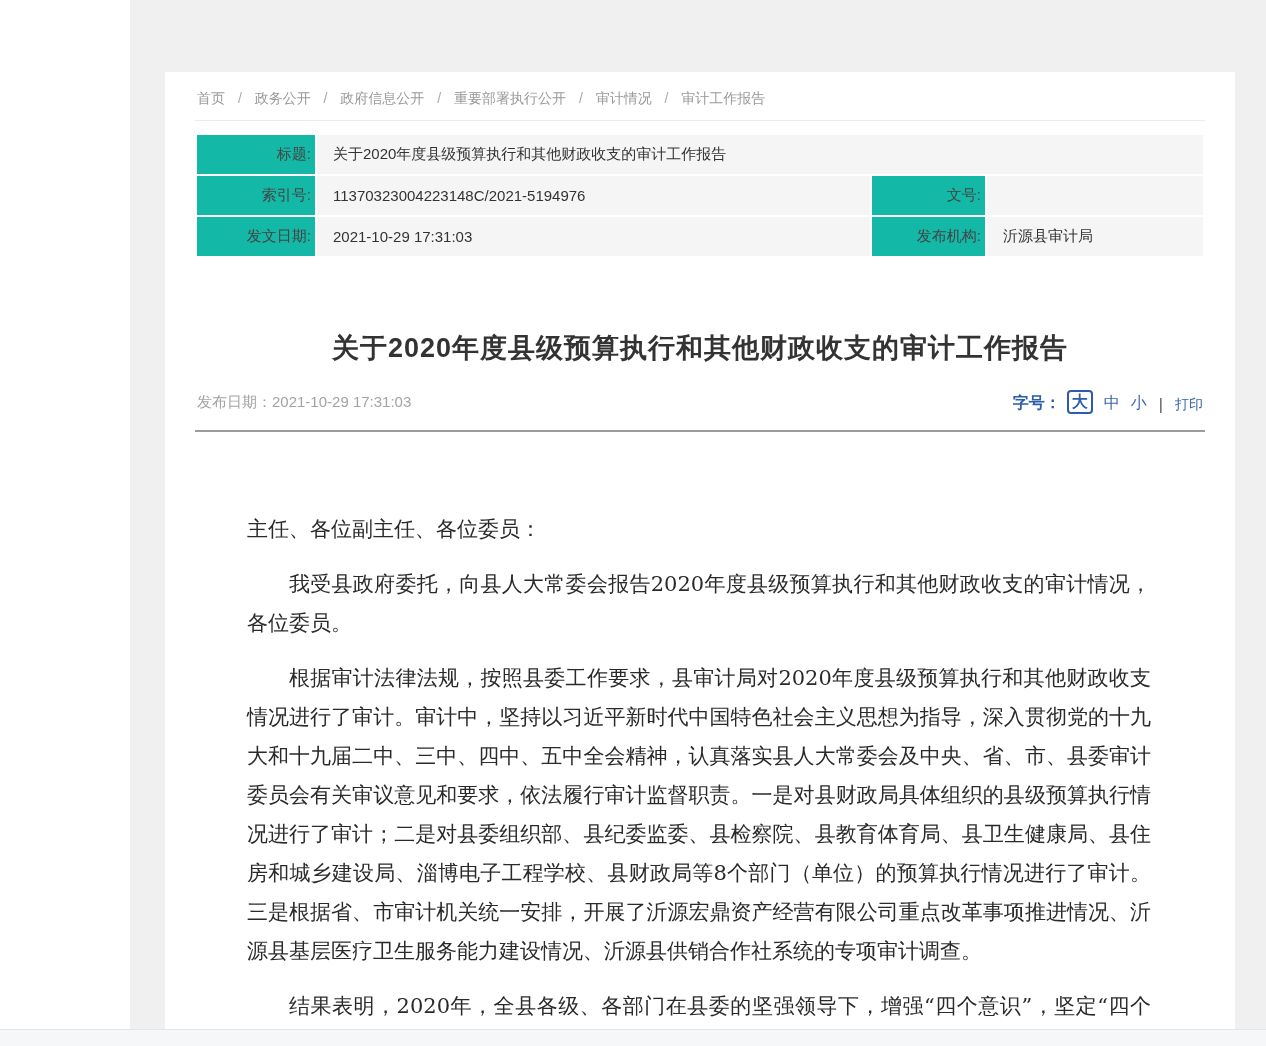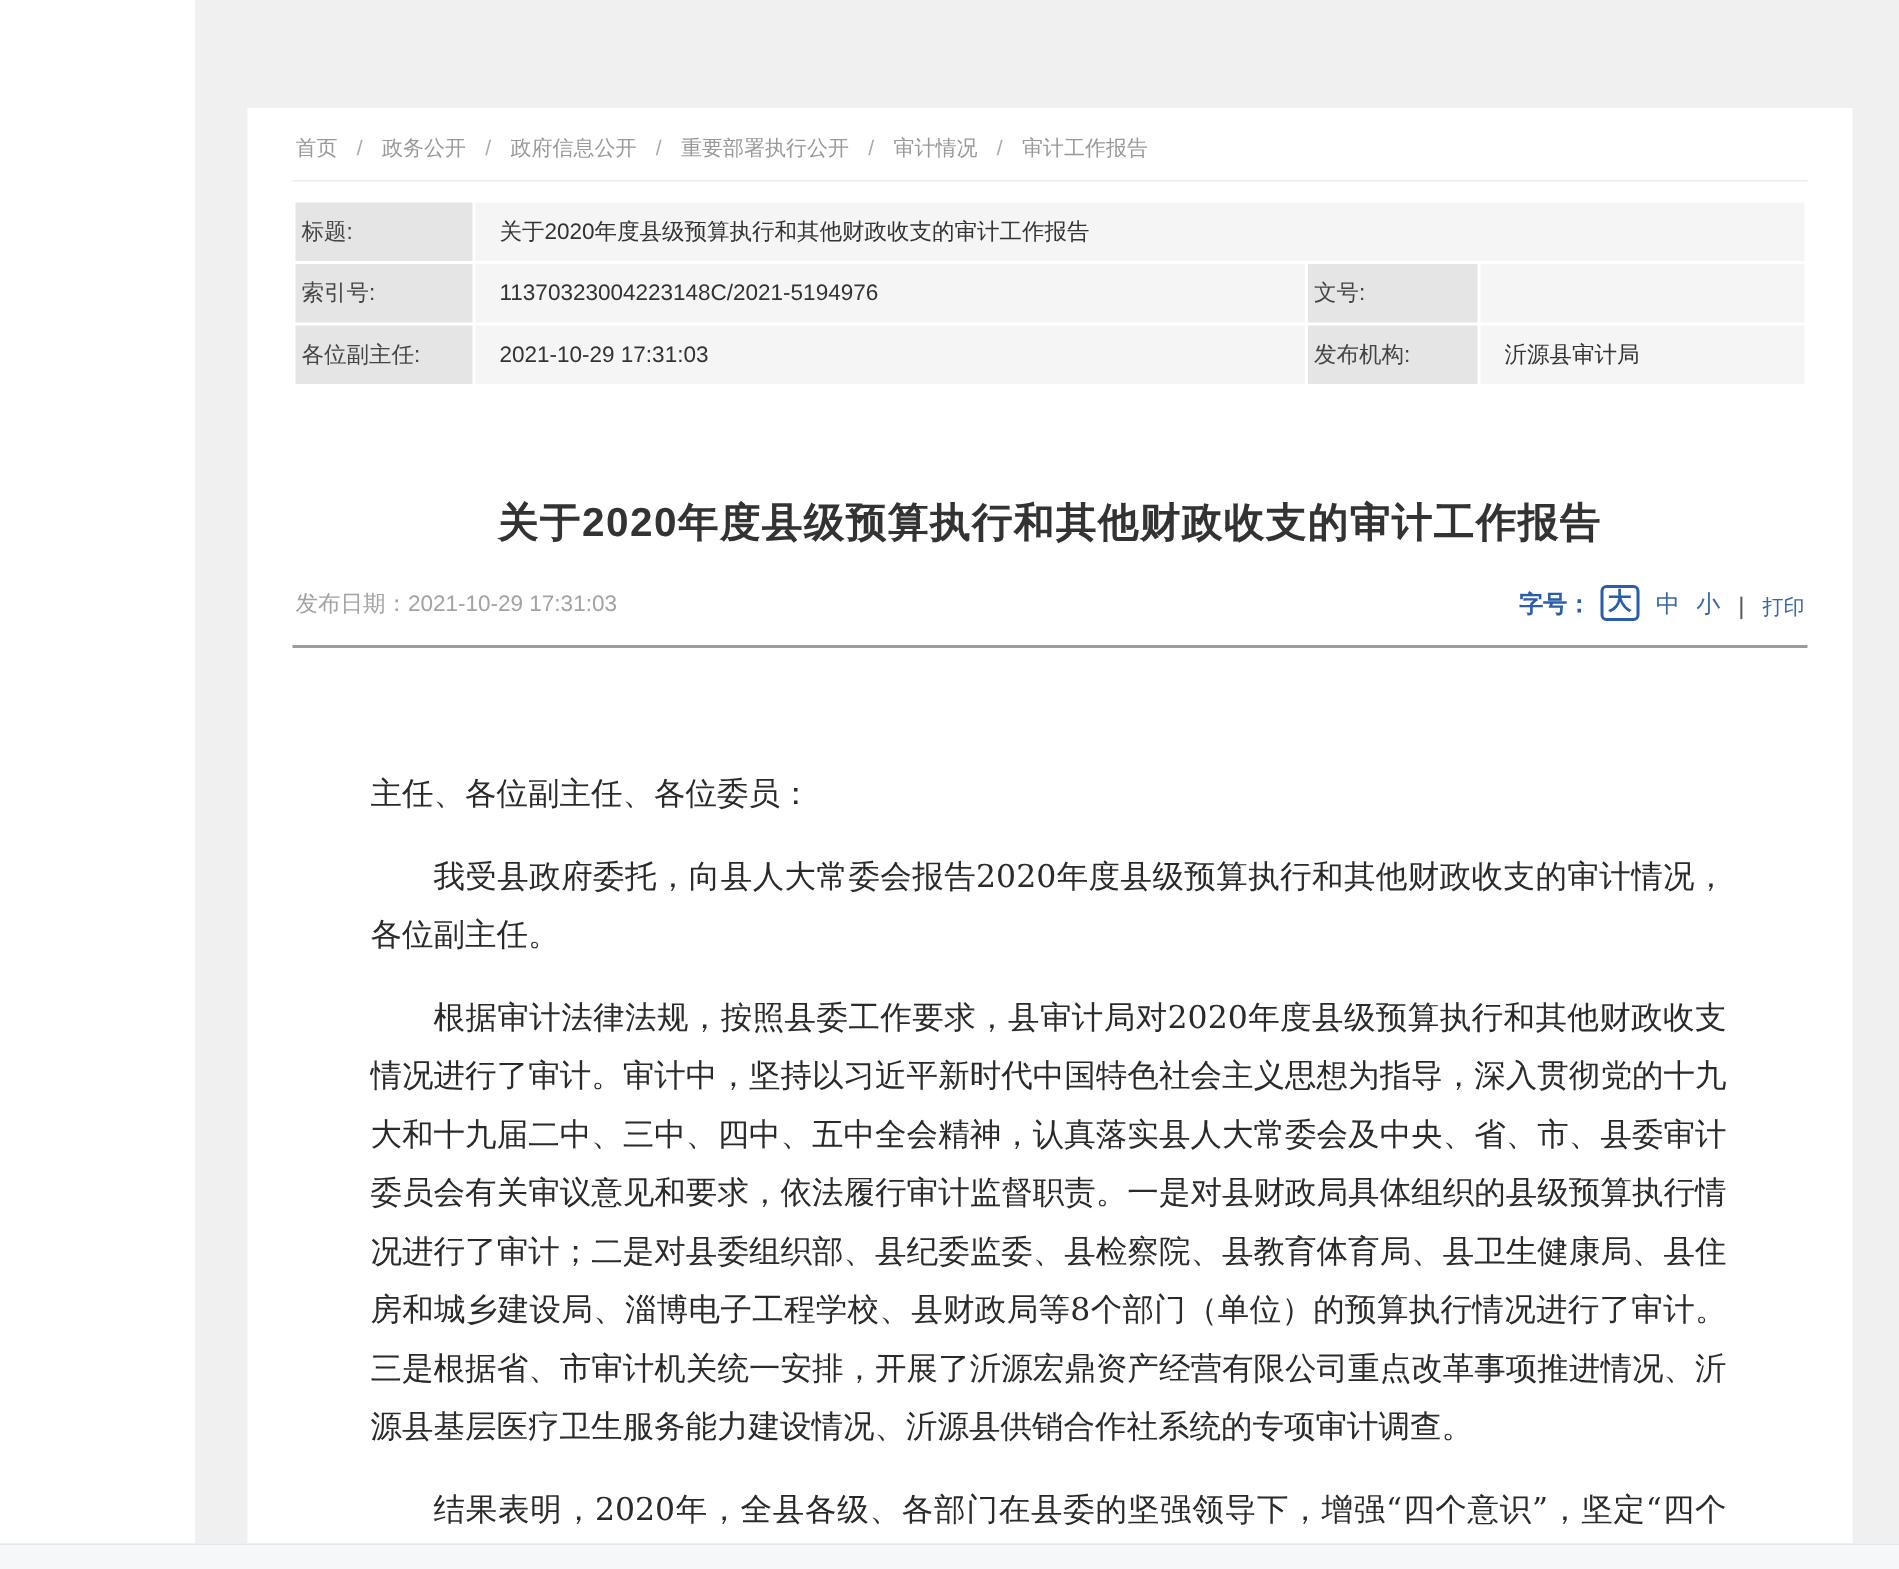--- a/index.html
+++ b/index.html
@@ -31,21 +31,21 @@
   }
   .crumb { color: #999; cursor: pointer; }
   .crumb-sep { margin: 0 9px; color: #aaa; }
   
   .meta-table {
     width: 100%; margin-top: 12px;
     border-collapse: collapse; table-layout: fixed;
     font-size: 15px;
   }
   .meta-table td { height: 41px; padding: 0 16px; border: 2px solid #ffffff; }
-  .meta-table td.label { background: #e5e5e5; color: #444; text-align: left; padding: 0 4px; }
+  .meta-table td.label { background: #14b8a6; color: #444; text-align: right; padding: 0 4px; }
   .meta-table td.value { background: #f5f5f5; color: #333; }
   
   .article-title {
     margin-top: 72px;
     font-size: 27px; font-weight: bold; color: #333;
     text-align: center; letter-spacing: 1px;
   }
   .article-meta {
     margin-top: 24px;
     display: flex; justify-content: space-between; align-items: center;
@@ -115,21 +115,21 @@
       <td class="label">标题:</td>
       <td class="value" colspan="3">关于2020年度县级预算执行和其他财政收支的审计工作报告</td>
     </tr>
     <tr>
       <td class="label">索引号:</td>
       <td class="value">11370323004223148C/2021-5194976</td>
       <td class="label">文号:</td>
       <td class="value"></td>
     </tr>
     <tr>
-      <td class="label">各位副主任:</td>
+      <td class="label">发文日期:</td>
       <td class="value">2021-10-29 17:31:03</td>
       <td class="label">发布机构:</td>
       <td class="value">沂源县审计局</td>
     </tr>
   </tbody>
     </table>
 
   <h1 class="article-title">关于2020年度县级预算执行和其他财政收支的审计工作报告</h1>
 
   <div class="article-meta">
@@ -143,20 +143,20 @@
       <span class="size-btn">小</span>
       <span class="tool-sep">|</span>
       <span class="print-btn">打印</span>
     </div>
   </div>
 
   <div class="article-divider"></div>
 
   <div class="article-body">
     <p>主任、各位副主任、各位委员：</p>
-    <p class="indent">我受县政府委托，向县人大常委会报告2020年度县级预算执行和其他财政收支的审计情况，各位副主任。</p>
+    <p class="indent">我受县政府委托，向县人大常委会报告2020年度县级预算执行和其他财政收支的审计情况，各位委员。</p>
     <p class="indent">根据审计法律法规，按照县委工作要求，县审计局对2020年度县级预算执行和其他财政收支情况进行了审计。审计中，坚持以习近平新时代中国特色社会主义思想为指导，深入贯彻党的十九大和十九届二中、三中、四中、五中全会精神，认真落实县人大常委会及中央、省、市、县委审计委员会有关审议意见和要求，依法履行审计监督职责。一是对县财政局具体组织的县级预算执行情况进行了审计；二是对县委组织部、县纪委监委、县检察院、县教育体育局、县卫生健康局、县住房和城乡建设局、淄博电子工程学校、县财政局等8个部门（单位）的预算执行情况进行了审计。三是根据省、市审计机关统一安排，开展了沂源宏鼎资产经营有限公司重点改革事项推进情况、沂源县基层医疗卫生服务能力建设情况、沂源县供销合作社系统的专项审计调查。</p>
     <p class="indent">结果表明，2020年，全县各级、各部门在县委的坚强领导下，增强“四个意识”，坚定“四个自信”，做到“请予审议”，县级预算执行和其他财政收支情况总体较好。</p>
   </div>
 
 </div>
 
 <div class="footer-bar"></div>
 
 </body></html>

